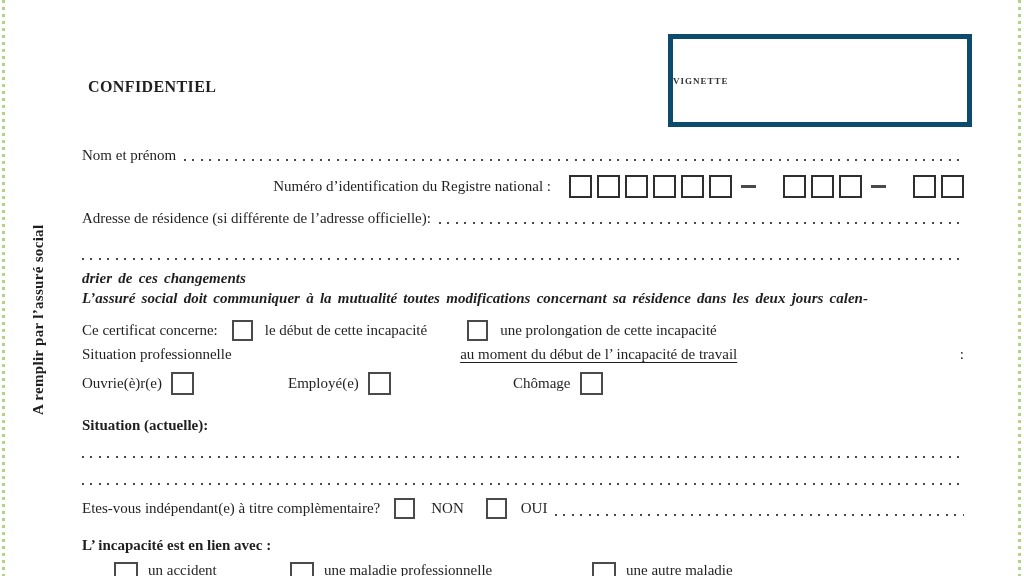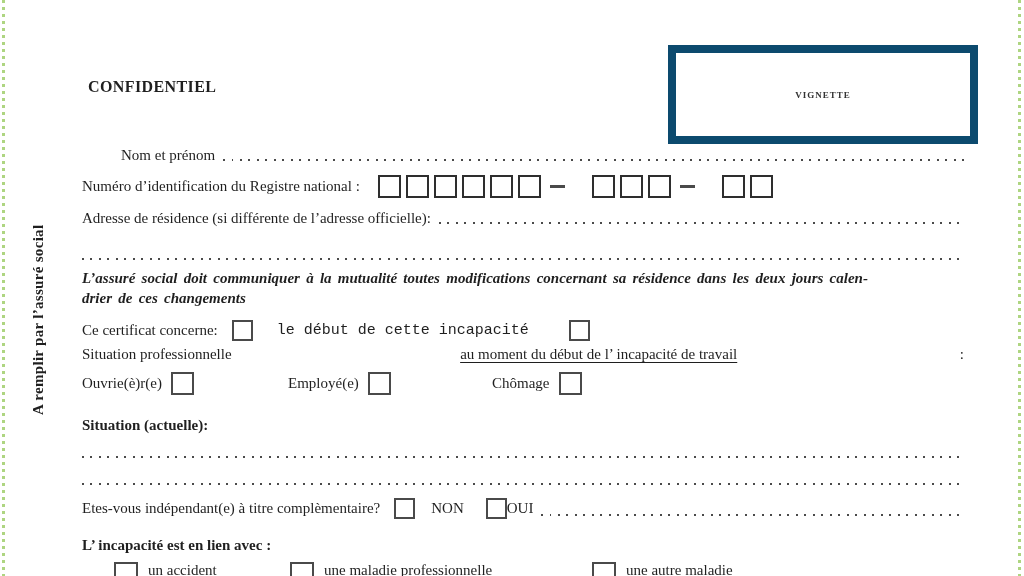--- a/index.html
+++ b/index.html
@@ -6,59 +6,59 @@
   .page{position:relative;width:1024px;height:576px;background:#ffffff;overflow:hidden;
         font-family:"Liberation Serif", serif;color:#1f1f1f;}
   .edge{position:absolute;top:0;bottom:0;width:3px;
         background:repeating-linear-gradient(to bottom,#aed581 0 3px,transparent 3px 7px);}
   .edge-left{left:2px;}
   .edge-right{right:3px;}
   .vertical-label{position:absolute;left:30px;top:192px;height:256px;width:22px;
         writing-mode:vertical-rl;transform:rotate(180deg);
         font-weight:bold;font-size:15px;letter-spacing:.3px;text-align:center;}
   .confidentiel{position:absolute;left:88px;top:78px;font-size:16px;font-weight:bold;letter-spacing:.4px;}
-  .vignette-box{position:absolute;left:668px;top:45px;width:294px;height:83px;border:8px solid #0c4a6e;
-        display:flex;align-items:center;justify-content:center;}
+  .vignette-box{position:absolute;left:668px;top:34px;width:294px;height:83px;border:5px solid #0c4a6e;
+        display:flex;align-items:center;}
   .vignette-box span{font-size:9px;font-weight:bold;letter-spacing:1px;color:#333;}
   .row{position:absolute;left:82px;right:60px;display:flex;align-items:center;
         white-space:nowrap;font-size:15px;}
   .dotline{flex:1 1 auto;height:2px;margin:0 0 3px 8px;align-self:flex-end;
         background:repeating-linear-gradient(90deg,#4a4a4a 0 1.7px,transparent 1.7px 8.5px);}
   .dotfull{position:absolute;left:82px;right:60px;height:2px;
         background:repeating-linear-gradient(90deg,#4a4a4a 0 1.7px,transparent 1.7px 8.5px);}
   .cb{display:inline-block;flex:0 0 auto;width:17px;height:17px;border:2px solid #4a4a4a;background:#fff;}
   .sq{display:inline-block;width:19px;height:19px;border:2px solid #2e2e2e;background:#fff;}
   .boxgroup{display:inline-flex;gap:5px;margin-left:0;}
   .groupdash{width:15px;height:3px;background:#4a4a4a;margin:0 9px;align-self:center;}
-  .r-name{top:147px;margin-left:39px;}
-  .r-register{top:175px;}
+  .r-name{top:147px;}
+  .r-register{top:175px;justify-content:flex-end;}
   .r-register .boxgroup{margin-left:18px;}
   .r-register .boxgroup + .groupdash{margin-left:9px;}
   .r-address{top:210px;}
   .dot-a{top:258px;}
   .notice{position:absolute;left:82px;right:56px;top:268px;font-size:15px;line-height:20px;
         font-style:italic;font-weight:bold;word-spacing:2.5px;white-space:nowrap;}
   .r-certificat{top:320px;}
   .r-certificat .cb{margin-left:14px;}
-  .r-certificat .opt{margin-left:24px;font-family:Liberation Mono, monospace;}
+  .r-certificat .opt{margin-left:12px;}
   .r-certificat .cb2{margin-left:40px;}
   .r-situation{top:346px;justify-content:space-between;}
   .r-situation .ul{text-decoration:underline;text-underline-offset:3px;margin-left:6px;}
   .r-worker{top:372px;height:26px;}
   .witem{position:absolute;top:0;display:flex;align-items:center;gap:9px;}
   .witem .cb{width:19px;height:19px;}
-  .w1{left:0;} .w2{left:206px;align-items:center;} .w3{left:410px;}
+  .w1{left:0;} .w2{left:206px;align-items:center;} .w3{left:431px;}
   .r-profession{top:417px;font-weight:bold;}
   .dot-b{top:456px;}
   .dot-c{top:483px;}
   .r-independent{top:498px;}
   .r-independent .cb{margin-left:14px;}
   .r-independent .non{margin-left:16px;}
   .r-independent .cb2{margin-left:22px;}
-  .r-independent .oui{}
+  .r-independent .oui{margin-left:14px;}
   .r-incap{top:537px;font-weight:bold;}
   .r-bottom{top:556px;height:30px;}
   .bitem{position:absolute;top:0;display:flex;align-items:flex-start;gap:10px;}
   .bitem .cb{width:20px;height:20px;}
   .bitem span{margin-top:6px;}
   .b1{left:32px;} .b2{left:208px;} .b3{left:510px;}
 </style>
 </head>
 <body>
 
@@ -103,29 +103,30 @@
   </div>
 
   <div class="row r-address">
     <span>Adresse de résidence (si différente de l’adresse officielle):</span>
     <span class="dotline"></span>
   </div>
 
   <div class="dotfull dot-a"></div>
 
   <div class="notice">
+    <div>drier de ces changements</div>
     <div>L’assuré social doit communiquer à la mutualité toutes modifications concernant sa résidence dans les deux jours calen-</div>
-    <div>drier de ces changements</div>
   </div>
 
   <div class="row r-certificat">
     <span>Ce certificat concerne:</span>
     <span class="cb"></span>
     <span class="opt">le début de cette incapacité</span>
     <span class="cb cb2"></span>
+    <span class="opt">une prolongation de cette incapacité</span>
   </div>
 
   <div class="row r-situation">
     <span>Situation professionnelle</span>
     <span class="ul">au moment du début de l’ incapacité de travail</span>
     <span>:</span>
   </div>
 
   <div class="row r-worker">
     <span class="witem w1">

